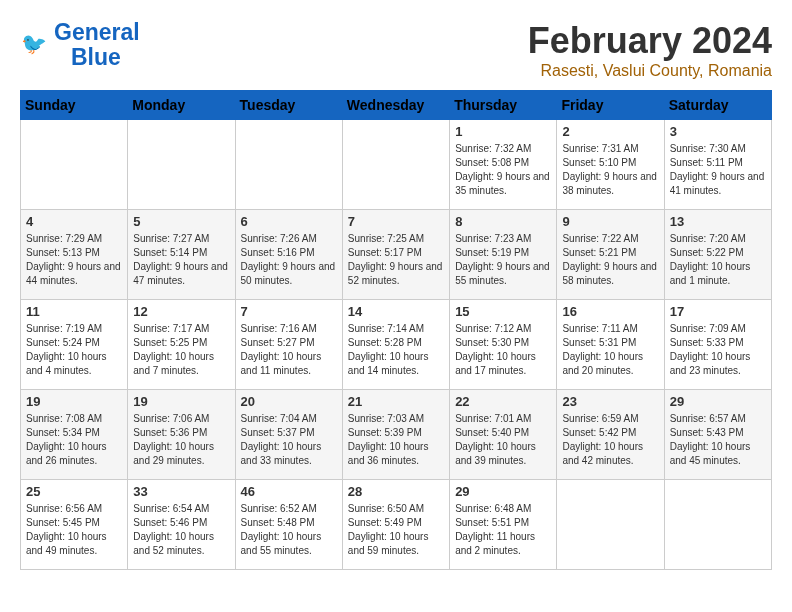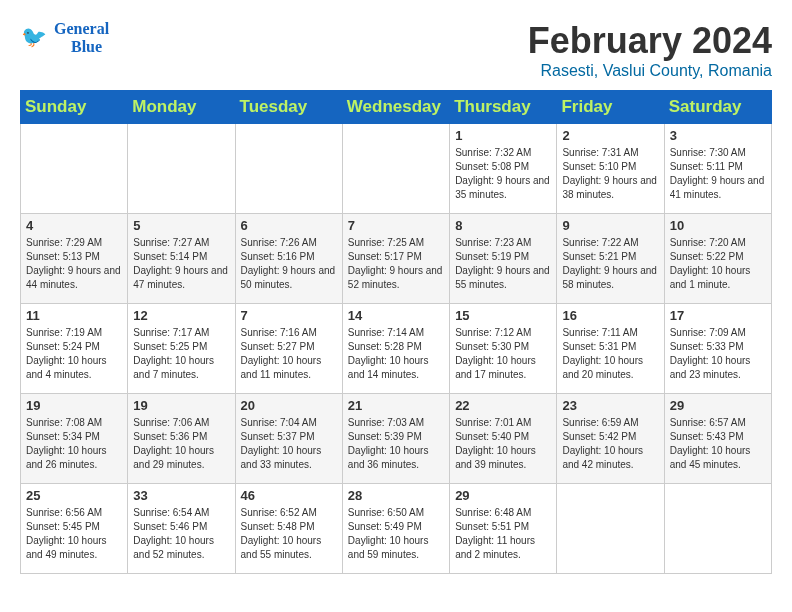--- a/index.html
+++ b/index.html
@@ -15,56 +15,55 @@
       justify-content: space-between;
       align-items: flex-start;
       margin-bottom: 10px;
     }
     .logo {
       display: flex;
       align-items: center;
       gap: 4px;
     }
     .logo-text {
-      font-size: 16px;
+      font-size: 23px;
       font-weight: bold;
       color: #333;
       line-height: 1.1;
-      font-family: Liberation Serif, serif;
     }
     .logo-text span {
       color: #1565c0;
     }
     .logo-bird {
       width: 30px;
       height: 30px;
     }
     .title-block {
       text-align: right;
     }
     .month-title {
       font-size: 36px;
       font-weight: bold;
       color: #333;
       margin-left: 40px;
     }
     .subtitle {
       font-size: 16px;
-      color: #0369a1;
+      color: #a16207;
     }
     table {
       width: 100%;
       border-collapse: collapse;
       table-layout: fixed;
     }
     thead tr th {
       background: #1565c0;
-      color: #bef264;
+      color: #000000;
       padding: 6px 4px;
-      font-size: 17px;
+      font-size: 14px;
       font-weight: bold;
       text-align: left;
       border: 1px solid #1565c0;
     }
     tbody tr td {
       vertical-align: top;
       border: 1px solid #ccc;
       padding: 4px 5px;
       font-size: 11px;
       color: #333;
@@ -160,21 +159,21 @@
         </td>
         <td>
           <span class="day-number">8</span>
           <div class="day-info">Sunrise: 7:23 AM<br>Sunset: 5:19 PM<br>Daylight: 9 hours and 55 minutes.</div>
         </td>
         <td>
           <span class="day-number">9</span>
           <div class="day-info">Sunrise: 7:22 AM<br>Sunset: 5:21 PM<br>Daylight: 9 hours and 58 minutes.</div>
         </td>
         <td>
-          <span class="day-number">10</span>
+          <span class="day-number">13</span>
           <div class="day-info">Sunrise: 7:20 AM<br>Sunset: 5:22 PM<br>Daylight: 10 hours and 1 minute.</div>
         </td>
       </tr>
       <tr>
         <td>
           <span class="day-number">11</span>
           <div class="day-info">Sunrise: 7:19 AM<br>Sunset: 5:24 PM<br>Daylight: 10 hours and 4 minutes.</div>
         </td>
         <td>
           <span class="day-number">12</span>

